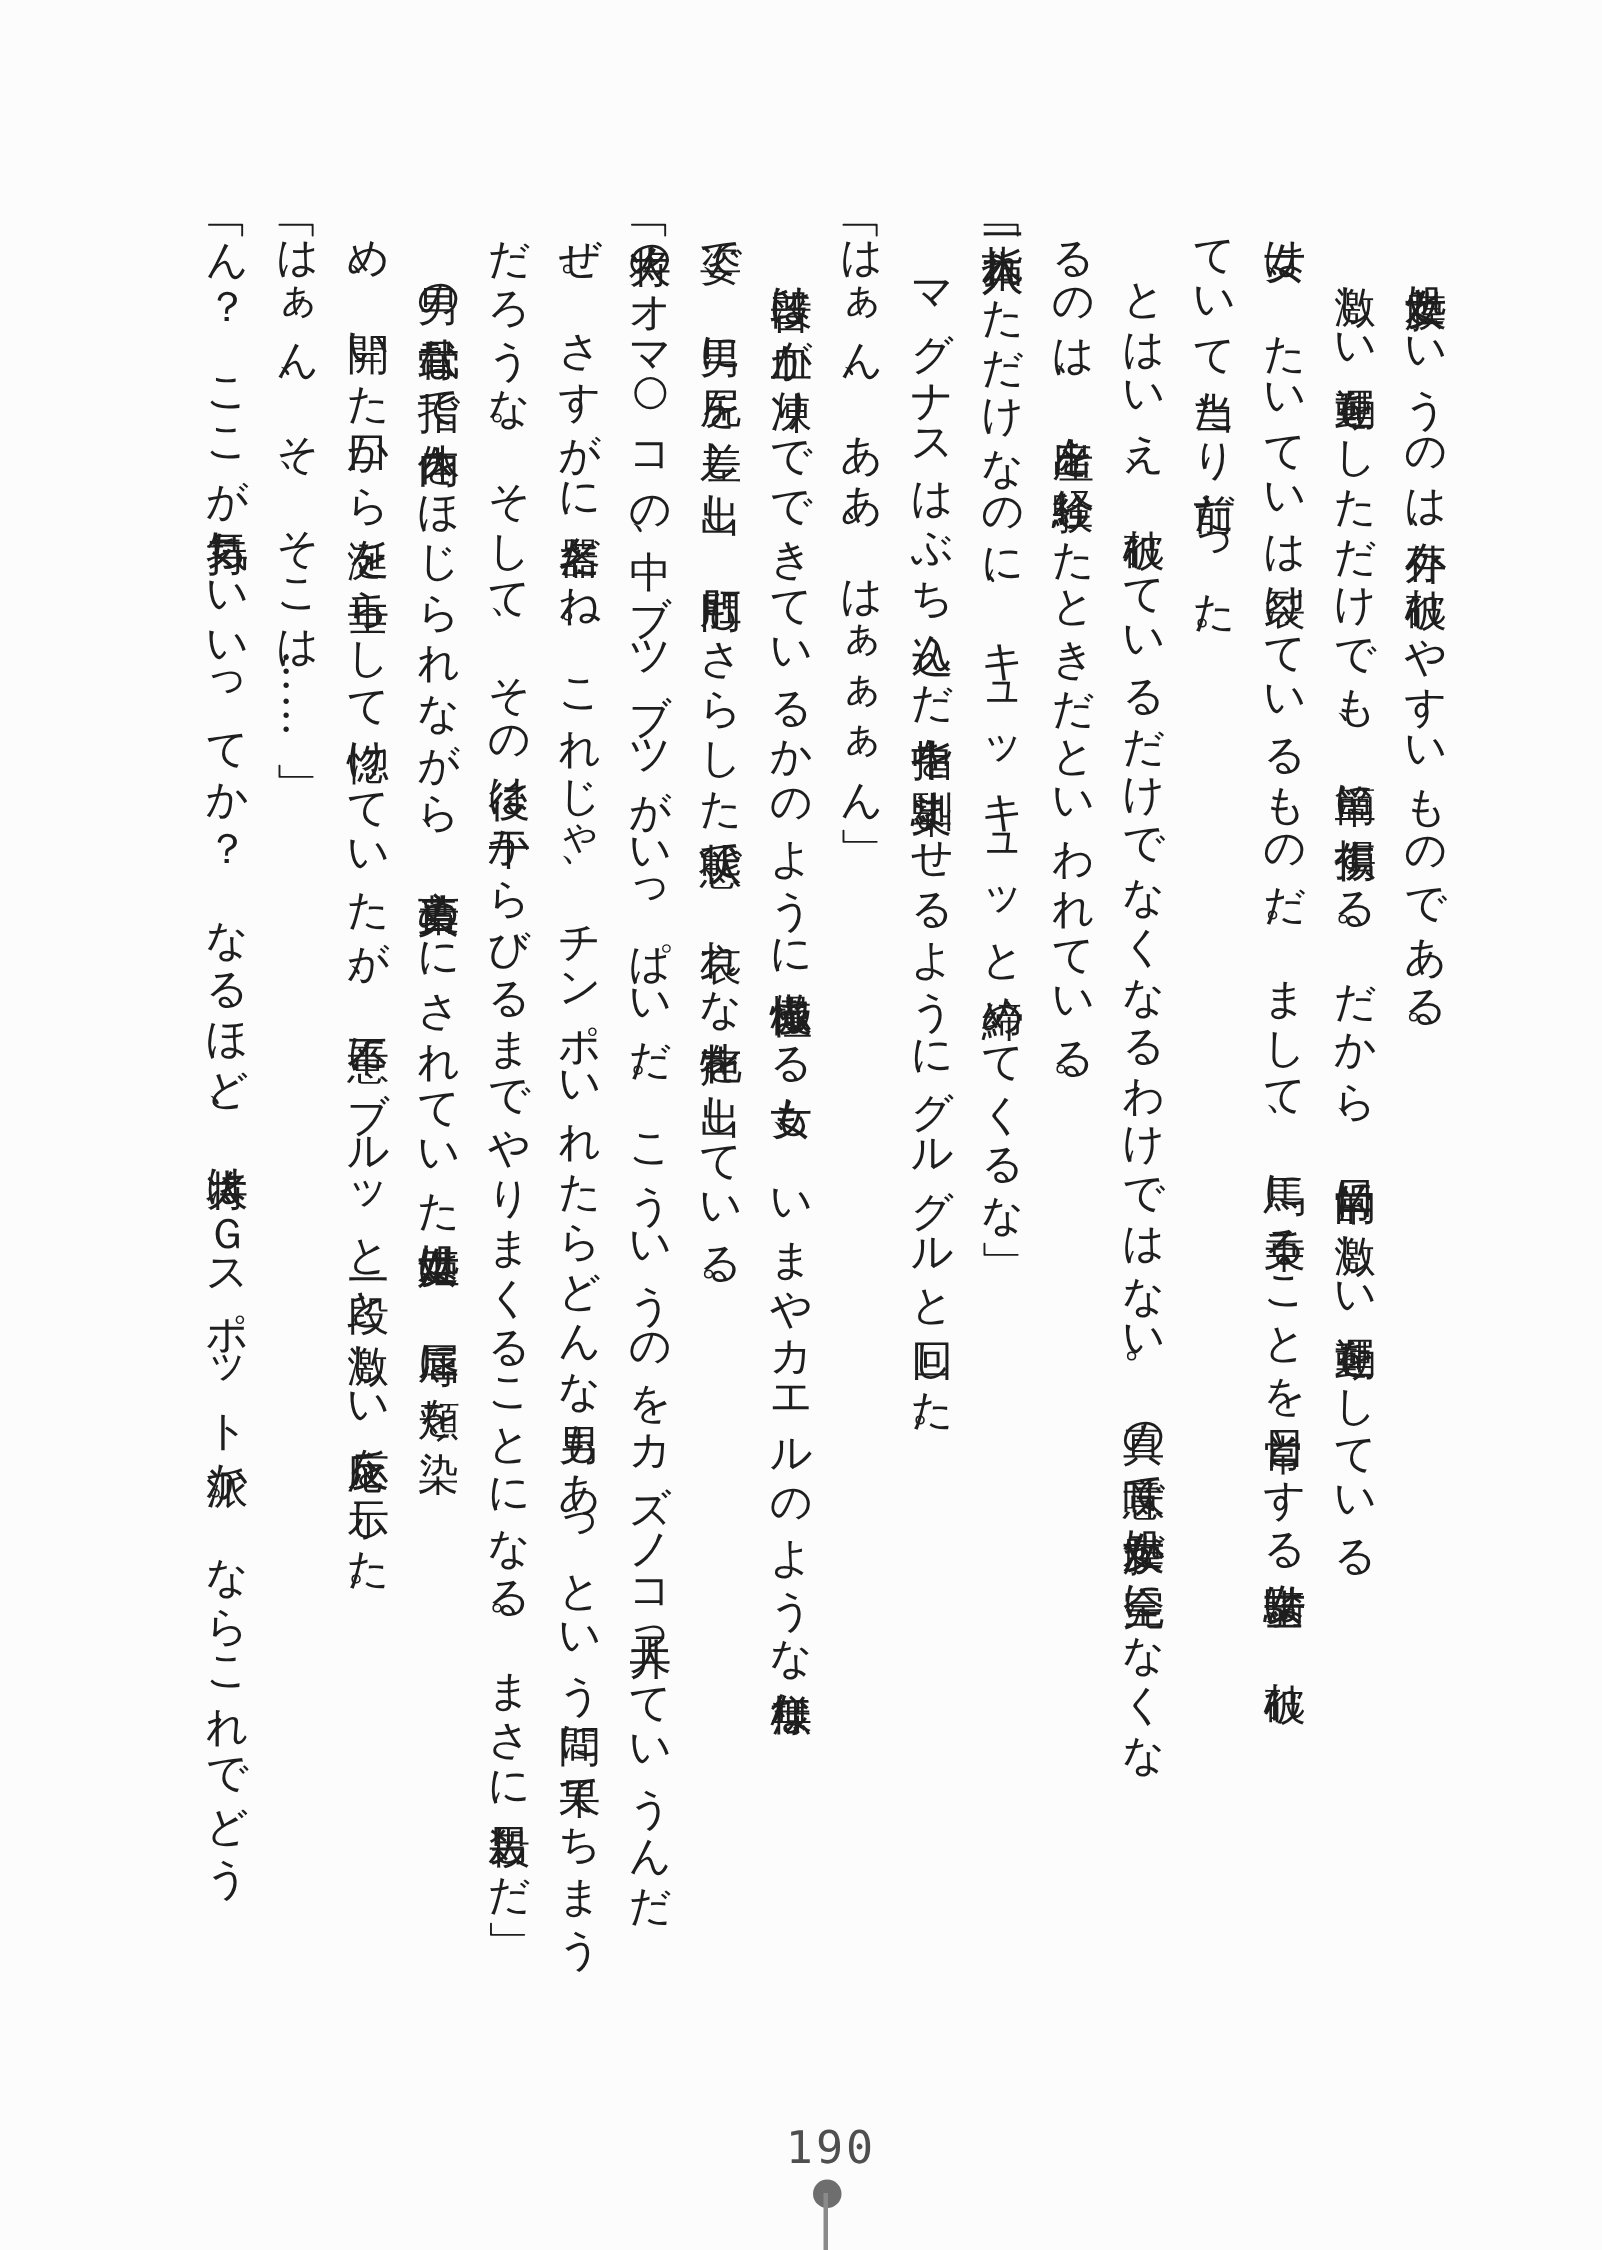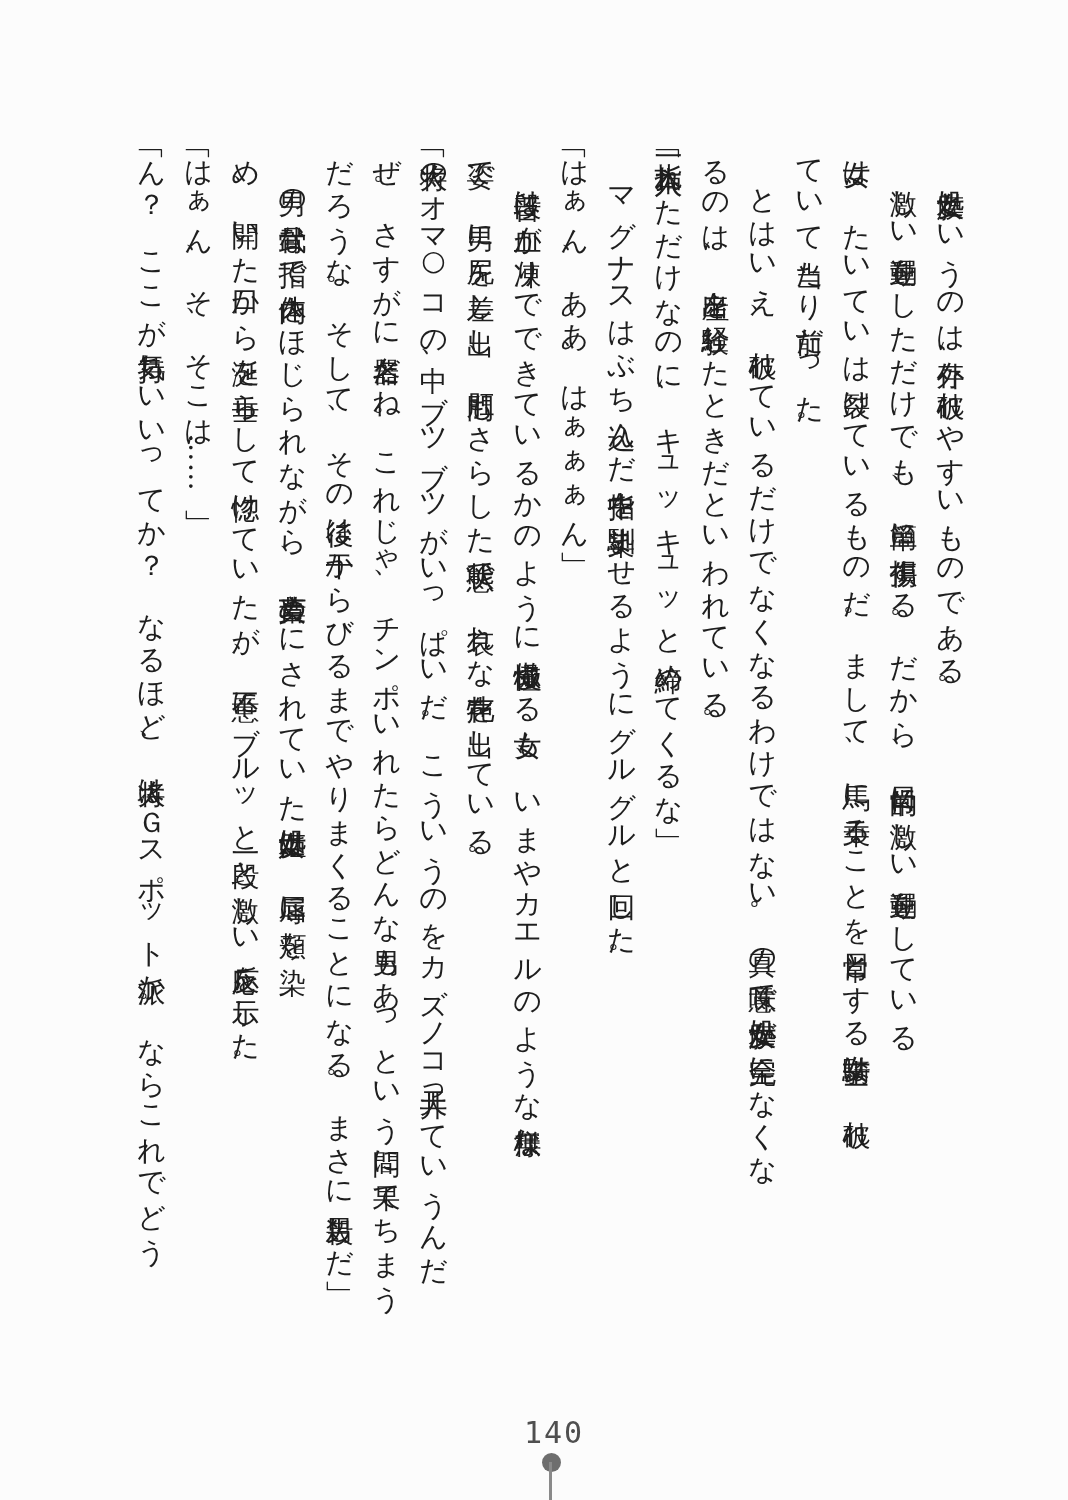--- a/index.html
+++ b/index.html
@@ -77,18 +77,18 @@
     <p class="line">姿で、男に尻を差し出し、肛門もさらした状態で、哀れな牝声を出している。</p>
     <p class="line">「大将のオマ○コの中、ブツブツがいっぱいだ。こういうのをカズノコ天井っていうんだ</p>
     <p class="line">ぜ。さすがに名器だね。これじゃ、チンポいれたらどんな男もあっという間に果てちまう</p>
     <p class="line">だろうな。そして、その後は干からびるまでやりまくることになる。まさに男殺しだ」</p>
     <p class="line indent">男の武骨な指で体内をほじられながら、言葉責めにされていた処女姫は、屈辱に頬を染</p>
     <p class="line">め、開いた口から涎を垂らして惚けていたが、不意にブルッと一段と激しい反応を示した。</p>
     <p class="line">「はぁん、そ、そこは……」</p>
     <p class="line">「ん？　ここが気持ちいいってか？　なるほど、大将はＧスポット派か。ならこれでどう</p>
   </main>
 
-  <div class="pagenum">140</div>
+  <div class="pagenum">190</div>
 
   <span class="marker-dot"></span>
   <span class="marker-line"></span>
 
 </div>
 
 </body></html>

